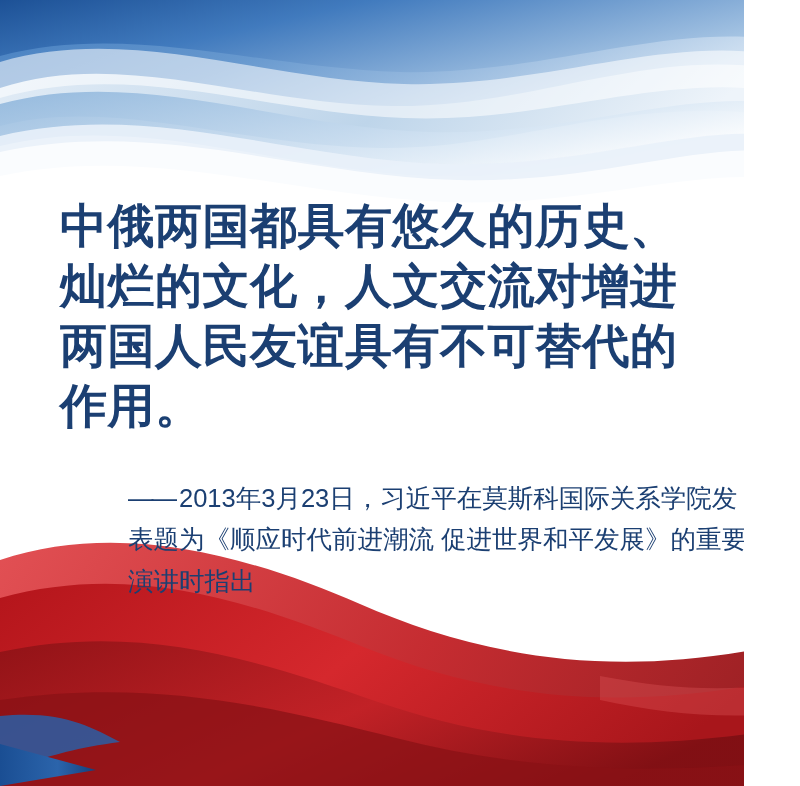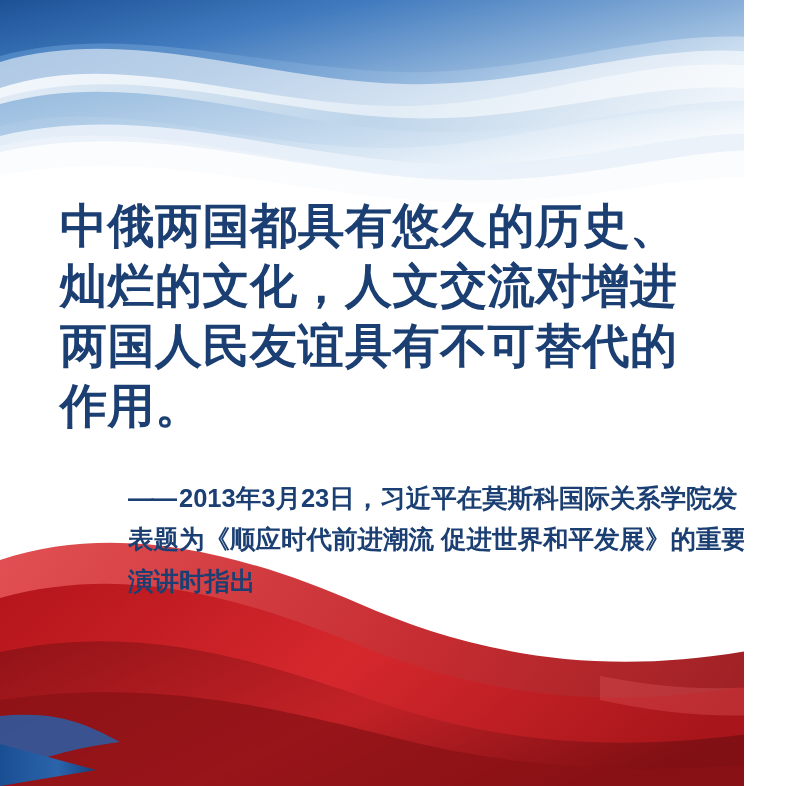--- a/index.html
+++ b/index.html
@@ -41,21 +41,21 @@
     letter-spacing: 0.5px;
     white-space: pre-line;
   }
   .attribution {
     position: absolute;
     left: 128px;
     top: 478px;
     width: 632px;
     color: #1b3f72;
     font-size: 25.5px;
-    font-weight: bold;
+    font-weight: normal;
     line-height: 1.62;
     text-align: left;
   }
   .attribution .dash {
     letter-spacing: -2px;
     margin-right: 4px;
   }
 </style>
 </head>
 <body>

